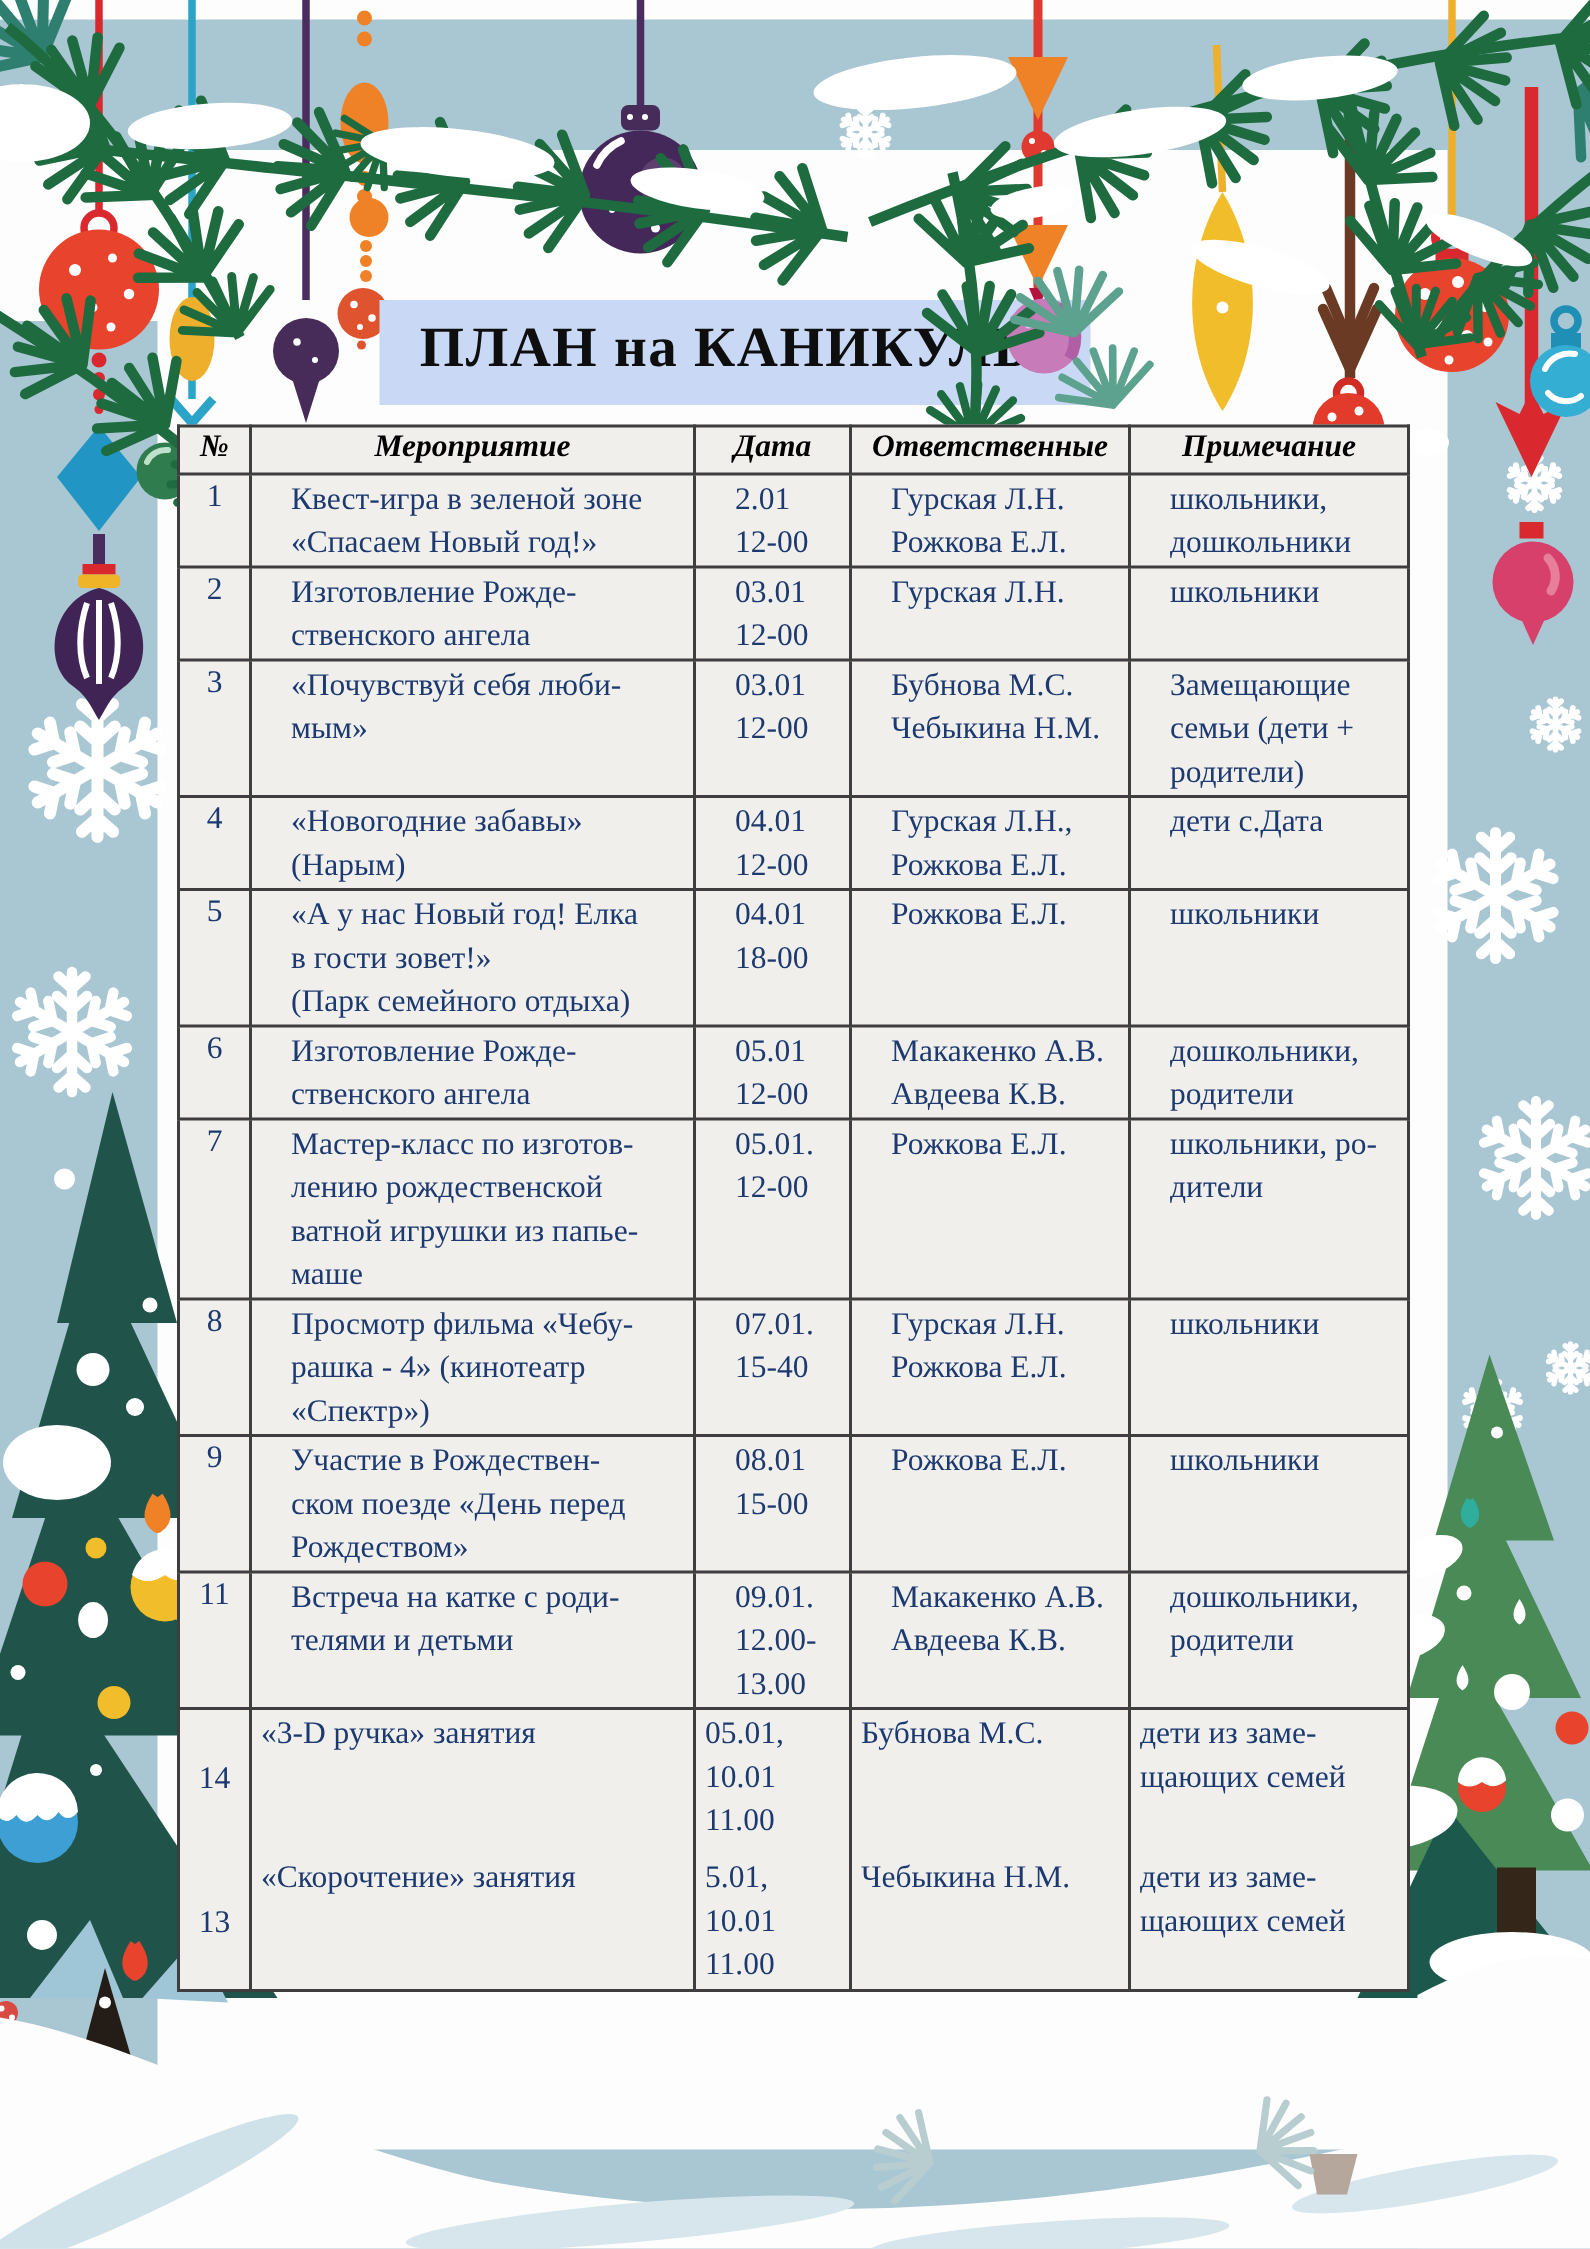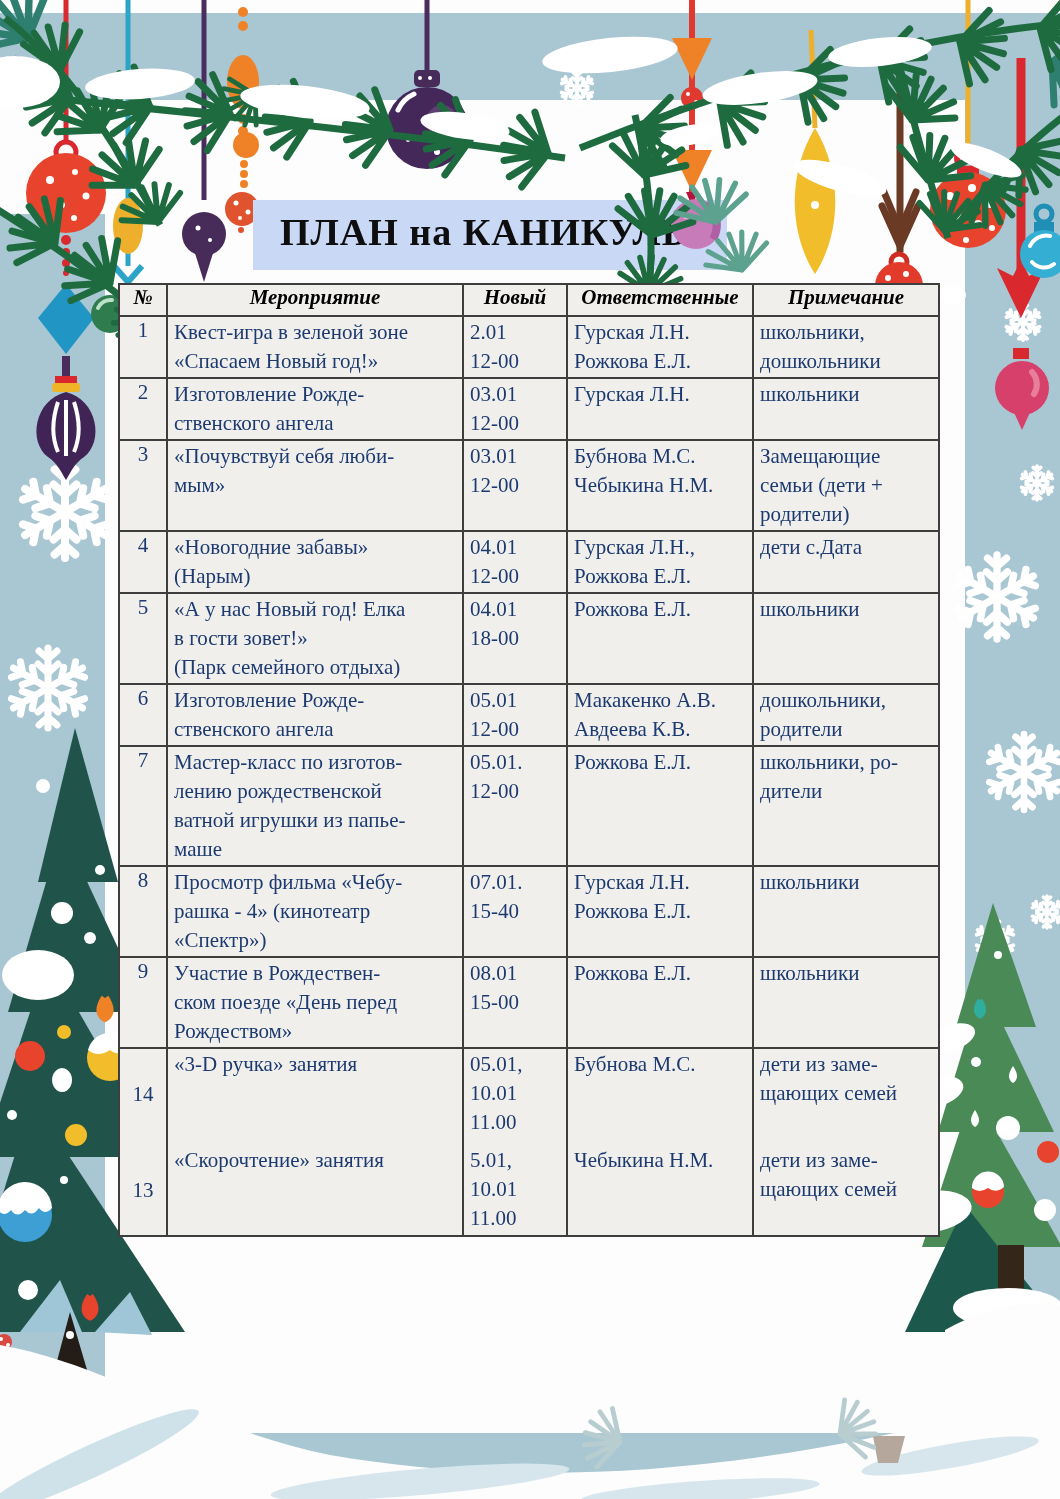--- a/index.html
+++ b/index.html
@@ -16,21 +16,21 @@
   table.plan{position:absolute;left:118px;top:283px;width:820px;border-collapse:collapse;
              table-layout:fixed;background:#f0efec;}
   table.plan col.c-num{width:48px;} table.plan col.c-ev{width:296px;}
   table.plan col.c-date{width:104px;} table.plan col.c-resp{width:186px;}
   table.plan col.c-note{width:186px;}
   table.plan th,table.plan td{border:2px solid #3e3e3e;background:#f0efec;
              font-size:21px;color:#1c3a70;vertical-align:top;padding:1px 6px;}
   table.plan th{height:30px;font-style:italic;font-weight:bold;color:#000;
                 text-align:center;font-size:21px;padding:0 2px;}
   td.num{vertical-align:middle;text-align:center;}
-  .cellc{white-space:pre-line;line-height:29px;}
+  .cellc{white-space:pre-line;line-height:29px;margin-left:20px;}
   .rh2 .cellc{min-height:58px;} .rh3 .cellc{min-height:87px;font-family:Liberation Serif, serif;} .rh4 .cellc{min-height:116px;}
   .sub{white-space:pre-line;line-height:29px;min-height:88px;}
   .gap{margin-top:8px;}
   .subnum{display:flex;align-items:center;justify-content:center;}
 </style>
 </head>
 <body>
 
 <div class="page">
 
@@ -369,21 +369,21 @@
       <col class="c-num">
         <col class="c-ev">
         <col class="c-date">
         <col class="c-resp">
         <col class="c-note">
     </colgroup>
     <tbody>
         <tr>
       <th>№</th>
       <th>Мероприятие</th>
-      <th>Новый</th>
+      <th>Дата</th>
       <th>Ответственные</th>
       <th>Примечание</th>
     </tr>
     <tr class="rh2">
       <td class="num">1</td>
       <td>
             <div class="cellc">Квест-игра в зеленой зоне
 «Спасаем Новый год!»</div>
           </td>
       <td>
@@ -539,20 +539,40 @@
           </td>
       <td>
             <div class="cellc">08.01
 15-00</div>
           </td>
       <td>
             <div class="cellc">Рожкова Е.Л.</div>
           </td>
       <td>
             <div class="cellc">школьники</div>
+          </td>
+    </tr>
+    <tr class="rh3">
+      <td class="num">11</td>
+      <td>
+            <div class="cellc">Встреча на катке с роди-
+телями и детьми</div>
+          </td>
+      <td>
+            <div class="cellc">09.01.
+12.00-
+13.00</div>
+          </td>
+      <td>
+            <div class="cellc">Макакенко А.В.
+Авдеева К.В.</div>
+          </td>
+      <td>
+            <div class="cellc">дошкольники,
+родители</div>
           </td>
     </tr>
     <tr>
       <td class="num">
         <div class="sub subnum">14</div>
         <div class="sub subnum gap">13</div>
       </td>
       <td>
         <div class="sub">«3-D ручка» занятия</div>
         <div class="sub gap">«Скорочтение» занятия</div>

